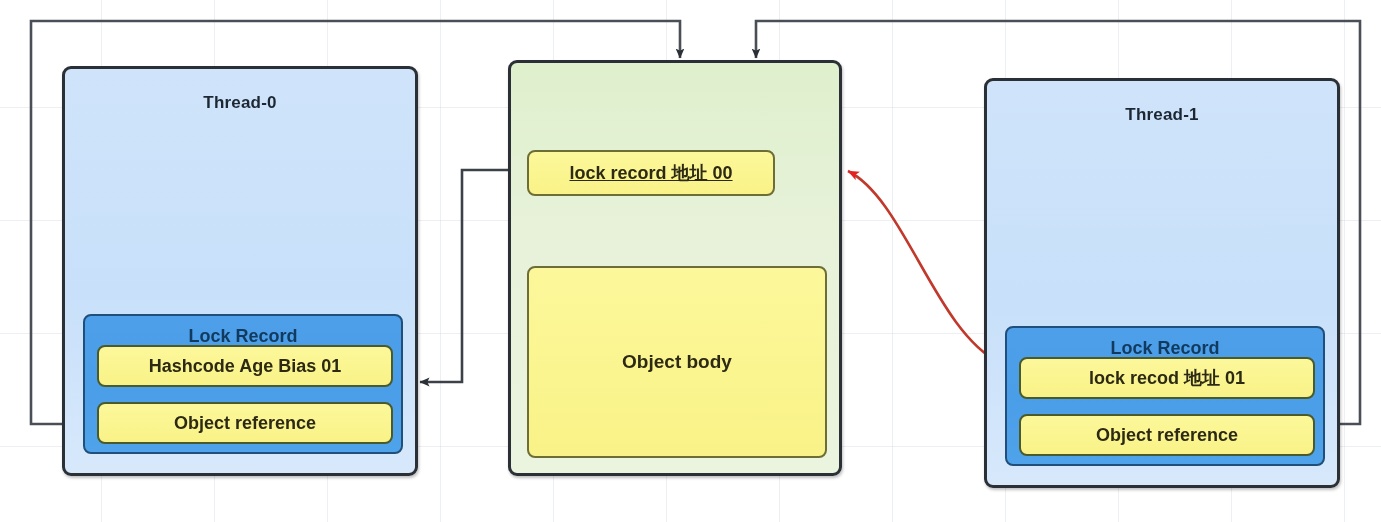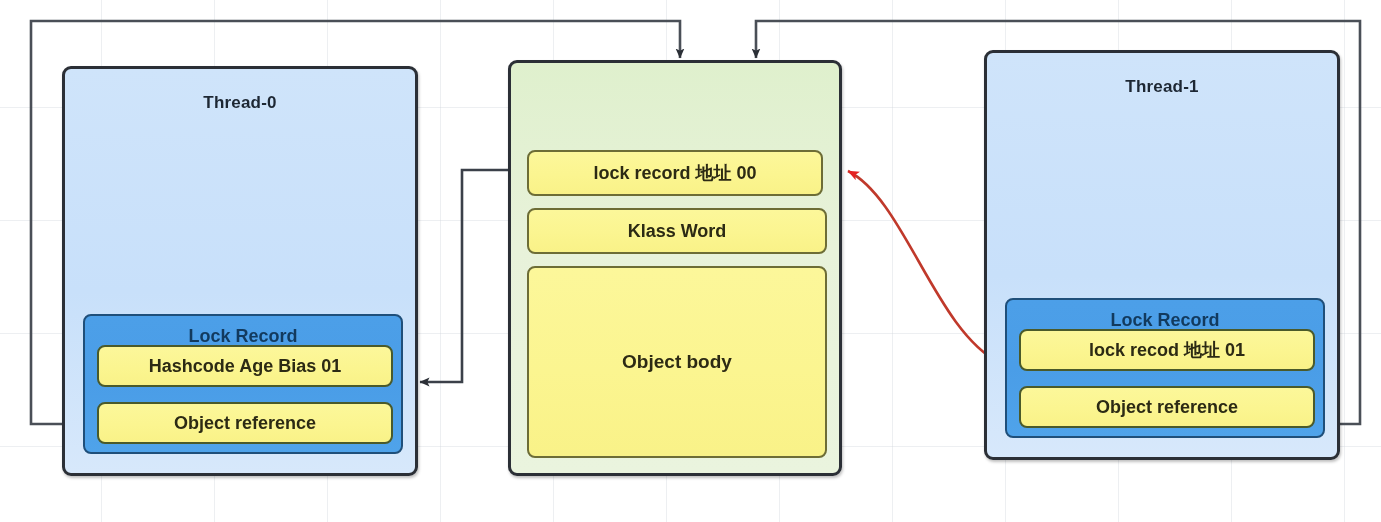--- a/index.html
+++ b/index.html
@@ -143,28 +143,27 @@
       <div class="lock-record-title">Lock Record</div>
 
       <div class="yrow in-lock" style="left:12px; top:29px; width:296px; height:42px;">Hashcode Age Bias 01</div>
 
       <div class="yrow in-lock" style="left:12px; top:86px; width:296px; height:42px;">Object reference</div>
     </div>
   </div>
 
   <div class="panel object-panel" style="left:508px; top:60px; width:334px; height:416px;">
 
-    <div class="yrow" style="left:16px; top:87px; width:296px; height:46px;">lock record 地址 00</div>
+    <div class="yrow" style="left:16px; top:87px; width:248px; height:46px;text-decoration:underline;">lock record 地址 00</div>
 
-    <div class="yrow" style="left:16px; top:145px; width:300px; height:46px;">Klass Word</div>
 
     <div class="yrow big" style="left:16px; top:203px; width:300px; height:192px;">Object body</div>
   </div>
 
-  <div class="panel thread-panel" style="left:984px; top:50px; width:356px; height:410px;">
+  <div class="panel thread-panel" style="left:984px; top:78px; width:356px; height:410px;">
     <div class="panel-title">Thread-1</div>
 
     <div class="lock-record" style="left:18px; top:245px; width:320px; height:140px;">
       <div class="lock-record-title">Lock Record</div>
 
       <div class="yrow in-lock" style="left:12px; top:29px; width:296px; height:42px;">lock recod 地址 01</div>
 
       <div class="yrow in-lock" style="left:12px; top:86px; width:296px; height:42px;">Object reference</div>
     </div>
   </div>

